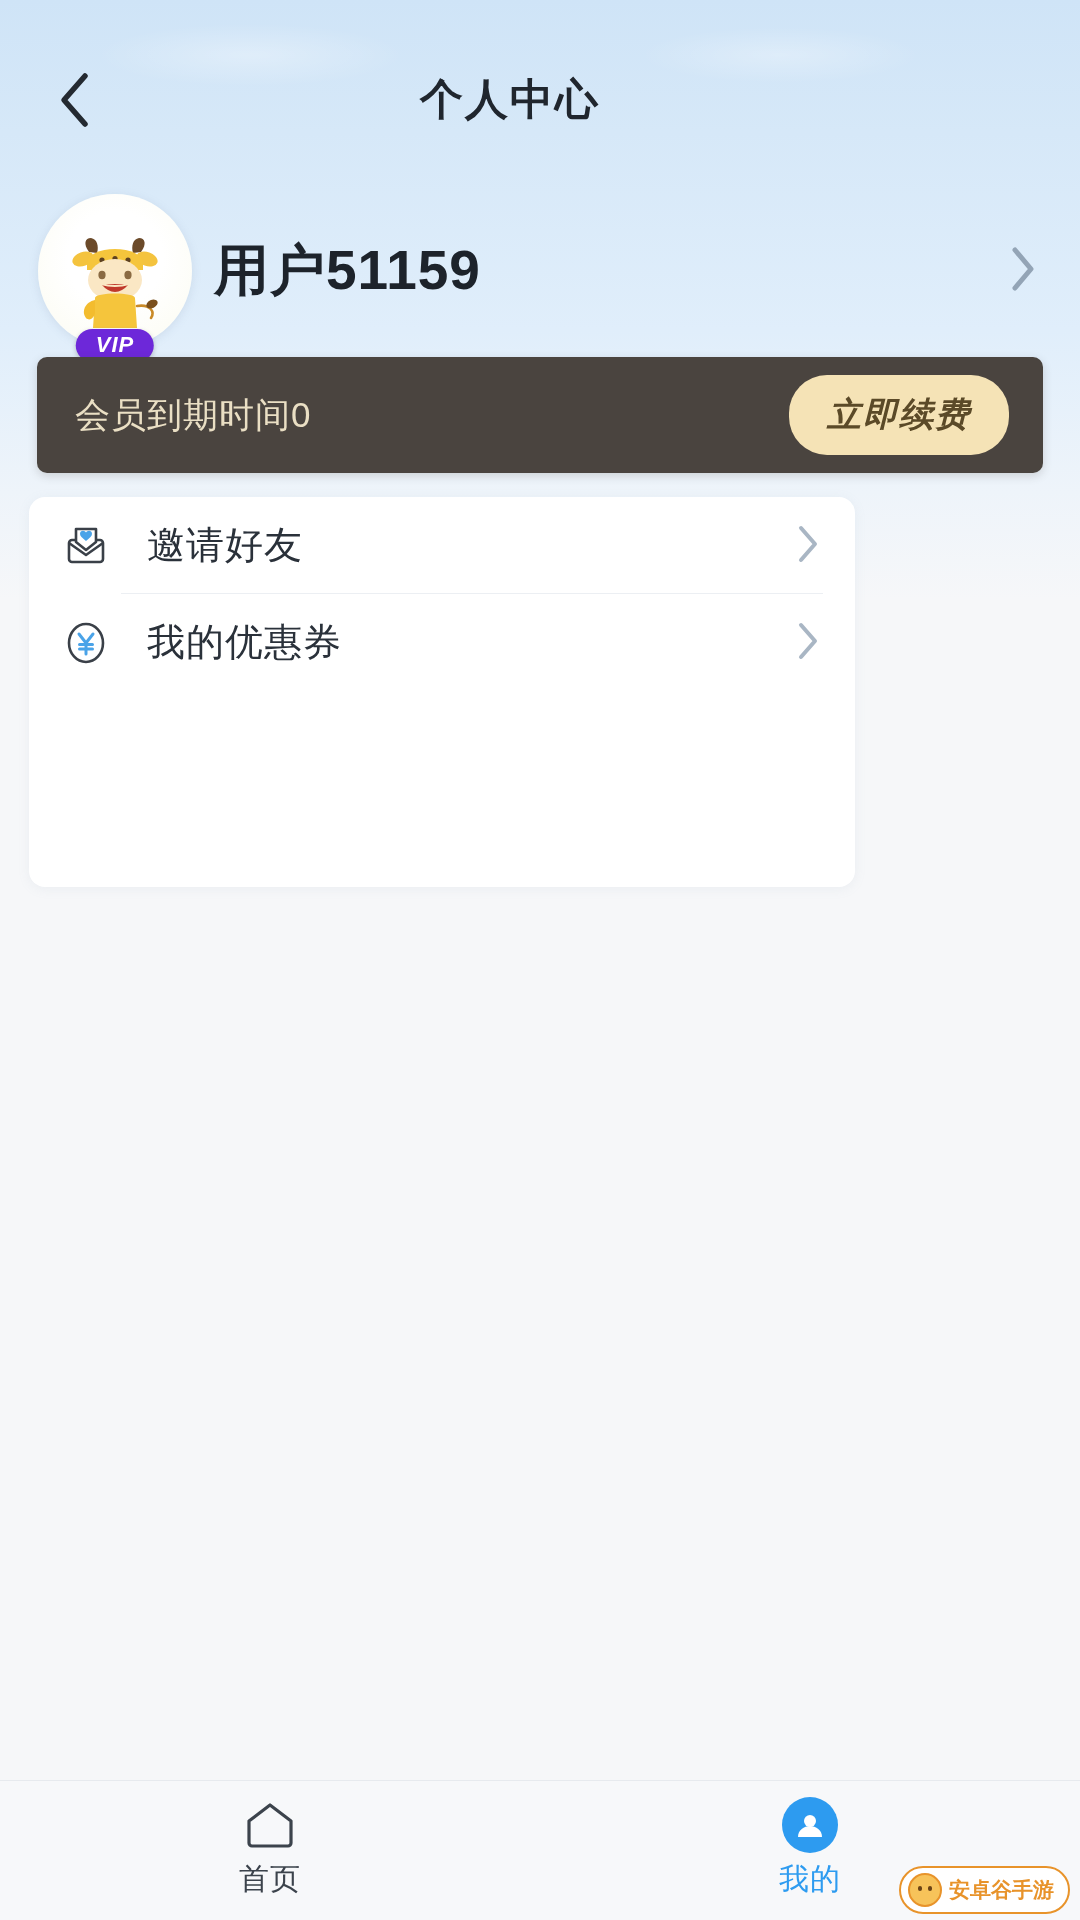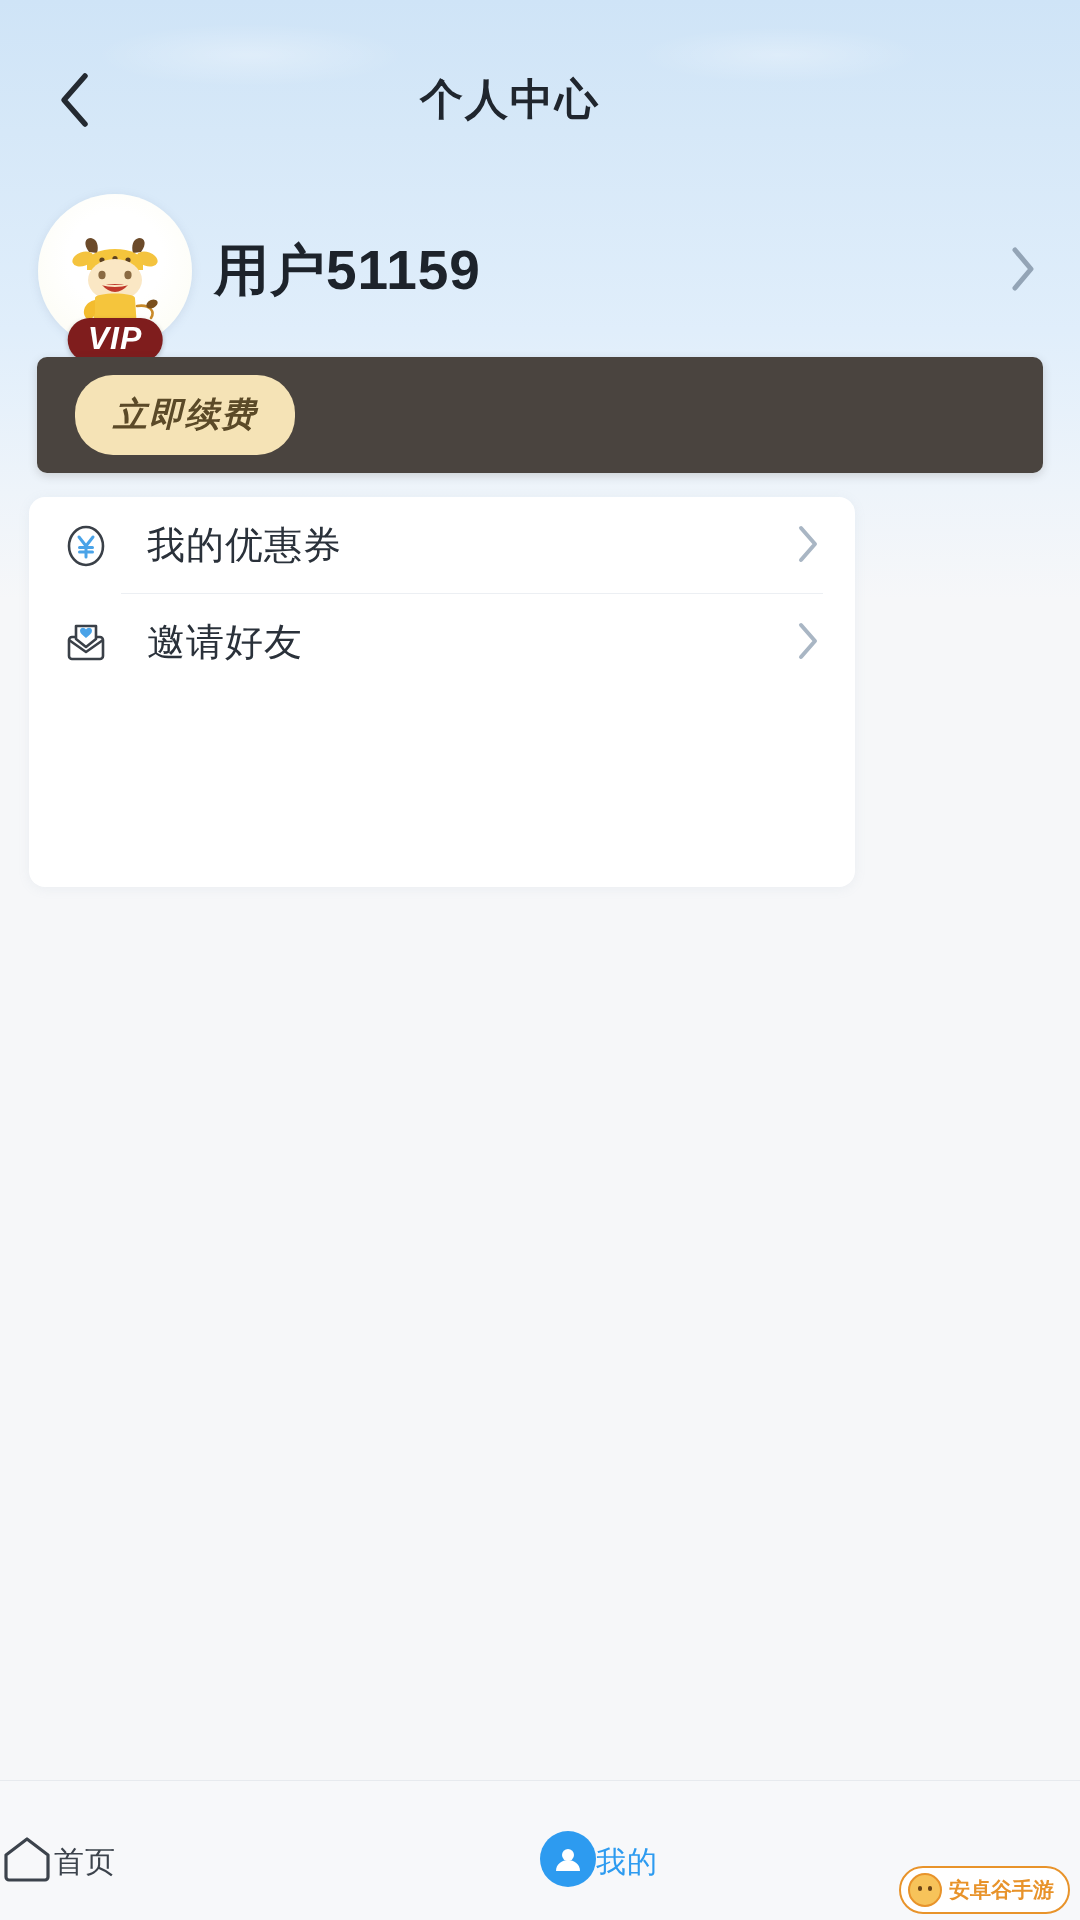--- a/index.html
+++ b/index.html
@@ -49,22 +49,22 @@
   .avatar{
     width:154px; height:154px; border-radius:50%;
     background:radial-gradient(circle at 50% 42%, #ffffff 40%, #fdfdf7 70%, #fbfbf2 100%);
     box-shadow:0 2px 10px rgba(120,140,165,.18);
     position:relative; overflow:hidden;
   }
   .avatar svg{ position:absolute; left:50%; top:52%; transform:translate(-50%,-50%); }
   .vip-badge{
     position:absolute; left:50%; transform:translateX(-50%);
     bottom:-14px;
-    background:#7f1d1d; color:#ffffff;
-    font-size:32px; font-weight:700; font-style:italic; letter-spacing:1px;
+    background:#6d28d9; color:#ffffff;
+    font-size:22px; font-weight:700; font-style:italic; letter-spacing:1px;
     padding:4px 20px 6px; border-radius:22px;
     line-height:1.05;
     box-shadow:0 2px 5px rgba(0,0,0,.22);
     text-align:right;
   }
   .username{
     margin-left:22px;
     font-size:55px; font-weight:700; color:#1d232b; letter-spacing:1px;
   }
   .profile-arrow{
@@ -118,21 +118,21 @@
   }
 
   
   .bottom-nav{
     position:absolute; left:0; bottom:0; width:1080px; height:140px;
     background:#f7f8fa; border-top:1px solid #e7eaee;
     display:flex; align-items:flex-start;
   }
   .nav-item{
     flex:1; height:140px; padding-top:16px;
-    display:flex; flex-direction:row; align-items:center; justify-content:flex-start;
+    display:flex; flex-direction:column; align-items:center; justify-content:flex-start;
     cursor:pointer;
     text-align:center;
   }
   .nav-icon{ height:56px; display:flex; align-items:center; justify-content:center; }
   .nav-label{
     margin-top:6px; font-size:30px; color:#3c434c; letter-spacing:1px;
   }
   .nav-item.active .nav-label{ color:#2d9bf0; }
   .nav-badge-circle{
     width:56px; height:56px; border-radius:50%; background:#2d9bf0;
@@ -215,50 +215,51 @@
   </div>
   <div class="username">用户51159</div>
   <div class="profile-arrow">
     <svg width="26" height="46" viewBox="0 0 26 46">
       <path d="M5 4 L21 23 L5 42" fill="none" stroke="#93a4b6" stroke-width="5" stroke-linecap="round" stroke-linejoin="round"></path>
     </svg>
   </div>
 </div>
 
 <div class="member-banner">
+  <div class="member-text">会员到期时间0</div>
   <button class="renew-btn">立即续费</button>
 </div>
 
 <div class="menu-card">
-
-  <div class="menu-item">
-    <div class="menu-icon">
-      <svg width="50" height="50" viewBox="0 0 50 50">
-        <ellipse cx="25" cy="25" rx="17" ry="19" fill="none" stroke="#3a4048" stroke-width="2.6"></ellipse>
-        <path d="M18 16 L25 25 L32 16 M25 25 L25 36 M18.5 26.5 H31.5 M18.5 31 H31.5" fill="none" stroke="#4aa3e8" stroke-width="3" stroke-linecap="round"></path>
-      </svg>
-    </div>
-    <div class="menu-label">我的优惠券</div>
-    <div class="menu-arrow">
-      <svg width="22" height="38" viewBox="0 0 22 38">
-        <path d="M4 3 L18 19 L4 35" fill="none" stroke="#a9b6c4" stroke-width="4" stroke-linecap="round" stroke-linejoin="round"></path>
-      </svg>
-    </div>
-  </div>
 
   <div class="menu-item">
     <div class="menu-icon">
       <svg width="50" height="50" viewBox="0 0 50 50">
         <rect x="8" y="19" width="34" height="22" rx="3" fill="none" stroke="#3a4048" stroke-width="2.6"></rect>
         <path d="M8 22 L25 34 L42 22" fill="none" stroke="#3a4048" stroke-width="2.6" stroke-linejoin="round"></path>
         <path d="M15 8 h20 v13 l-10 8 l-10 -8 Z" fill="#ffffff" stroke="#3a4048" stroke-width="2.6" stroke-linejoin="round"></path>
         <path d="M25 20 c-4 -3 -6 -5 -6 -7.2 0 -1.8 1.4 -3 3 -3 1.3 0 2.3 .7 3 1.7 .7 -1 1.7 -1.7 3 -1.7 1.6 0 3 1.2 3 3 0 2.2 -2 4.2 -6 7.2 Z" fill="#4aa3e8"></path>
       </svg>
     </div>
     <div class="menu-label">邀请好友</div>
+    <div class="menu-arrow">
+      <svg width="22" height="38" viewBox="0 0 22 38">
+        <path d="M4 3 L18 19 L4 35" fill="none" stroke="#a9b6c4" stroke-width="4" stroke-linecap="round" stroke-linejoin="round"></path>
+      </svg>
+    </div>
+  </div>
+
+  <div class="menu-item">
+    <div class="menu-icon">
+      <svg width="50" height="50" viewBox="0 0 50 50">
+        <ellipse cx="25" cy="25" rx="17" ry="19" fill="none" stroke="#3a4048" stroke-width="2.6"></ellipse>
+        <path d="M18 16 L25 25 L32 16 M25 25 L25 36 M18.5 26.5 H31.5 M18.5 31 H31.5" fill="none" stroke="#4aa3e8" stroke-width="3" stroke-linecap="round"></path>
+      </svg>
+    </div>
+    <div class="menu-label">我的优惠券</div>
     <div class="menu-arrow">
       <svg width="22" height="38" viewBox="0 0 22 38">
         <path d="M4 3 L18 19 L4 35" fill="none" stroke="#a9b6c4" stroke-width="4" stroke-linecap="round" stroke-linejoin="round"></path>
       </svg>
     </div>
   </div>
 
 
 
 </div>

